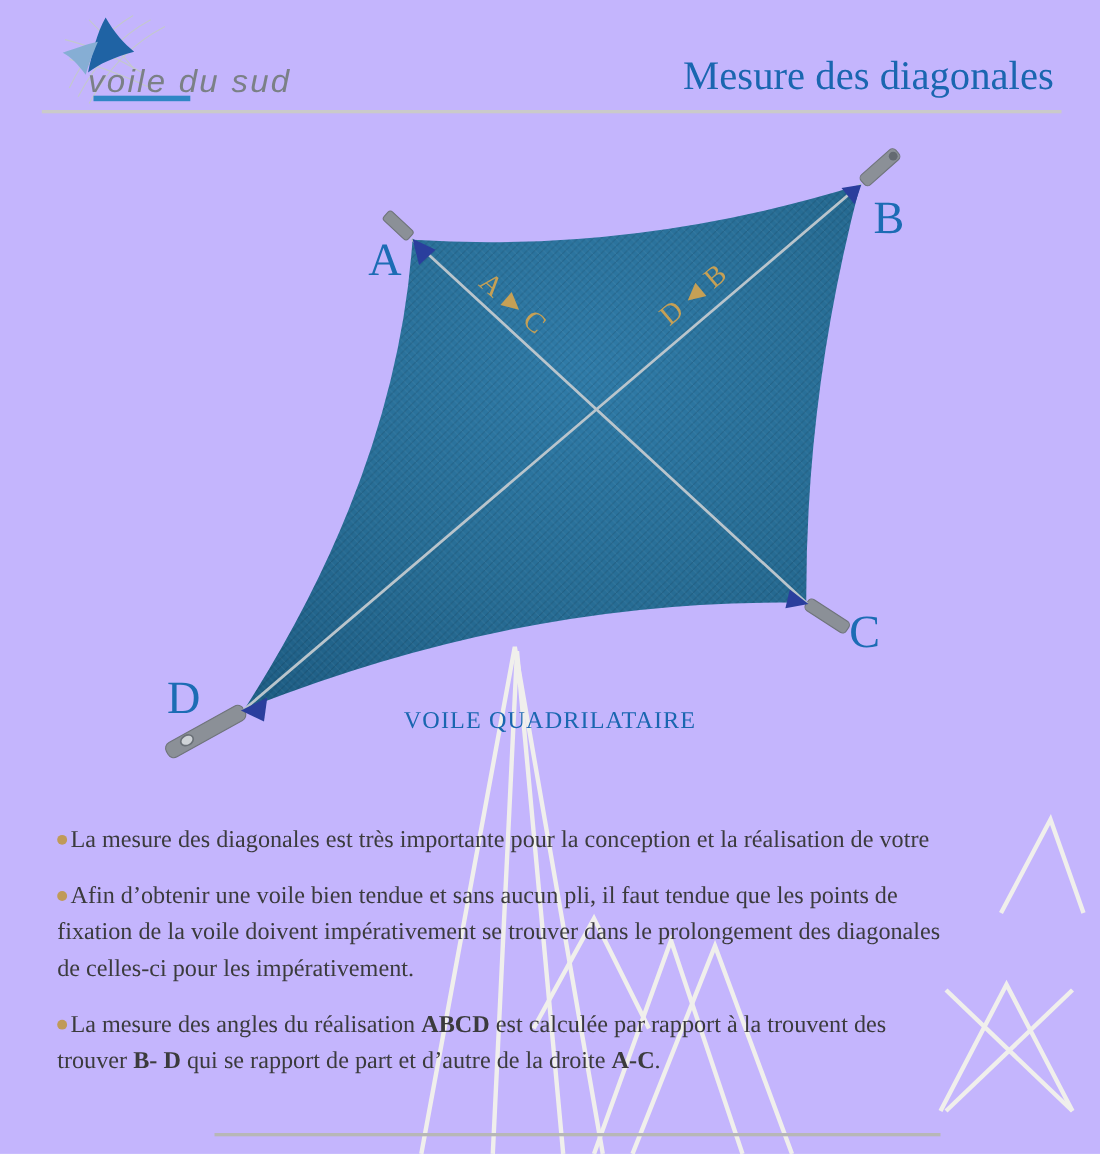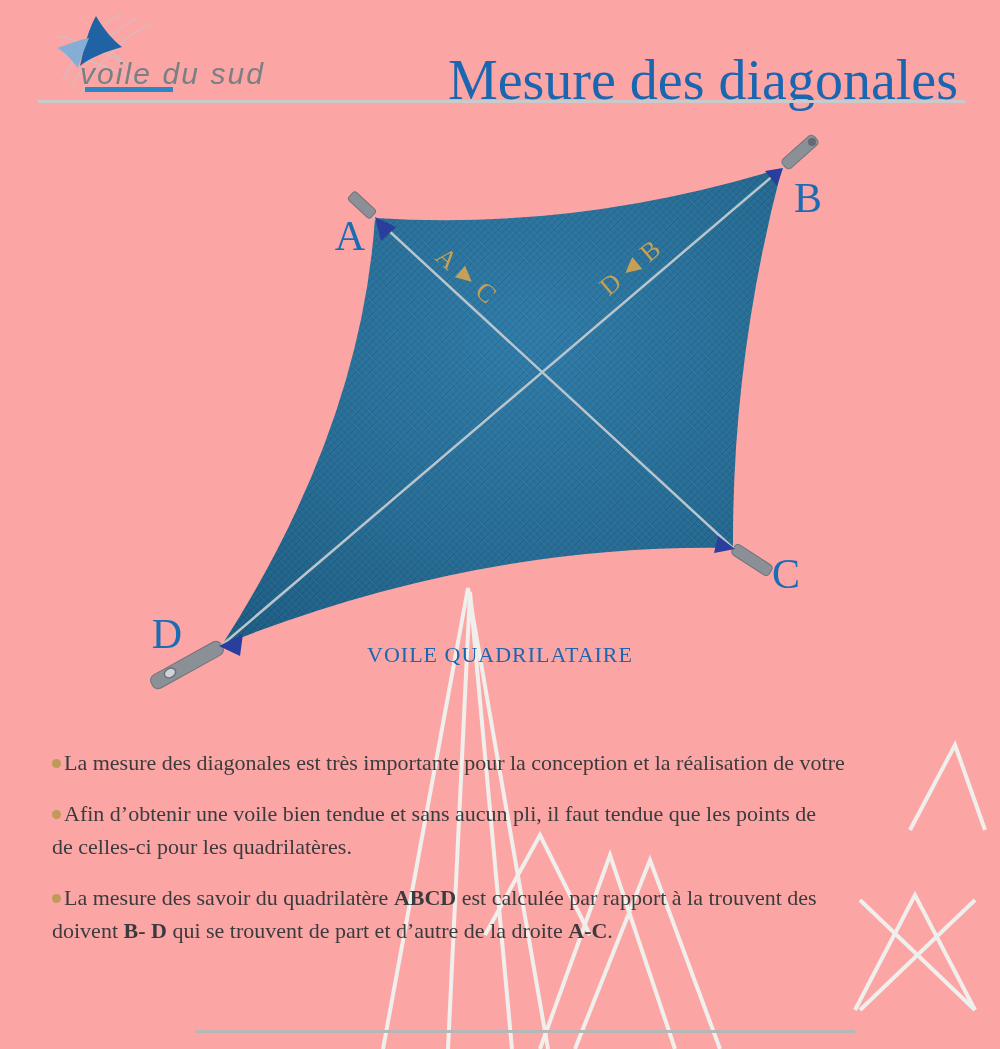--- a/index.html
+++ b/index.html
@@ -1,21 +1,21 @@
 <!DOCTYPE html>
 <html><head>
 <meta charset="utf-8">
 <style>
   html,body{margin:0;padding:0;background:#ffffff;}
-  .page{position:relative;width:1000px;height:1049px;background:#fca5a5;overflow:hidden;
+  .page{position:relative;width:1000px;height:1049px;background:#c4b5fd;overflow:hidden;
         font-family:"Liberation Serif",serif;}
   
   .logo{position:absolute;left:55px;top:8px;width:240px;height:92px;}
   .brand-text{font:italic 29px "Liberation Sans",sans-serif;fill:#7b8086;letter-spacing:2px;}
-  .page-title{position:absolute;top:48px;right:42px;font-size:56px;color:#1a66b0;
+  .page-title{position:absolute;top:48px;right:42px;font-size:37px;color:#1a66b0;
               white-space:nowrap;}
   .header-rule{position:absolute;left:38px;right:35px;top:100px;height:3px;background:#cacaca;}
   
   .figure-svg{position:absolute;left:0;top:0;width:1000px;height:1049px;pointer-events:none;}
   .corner-label{font-family:"Liberation Serif",serif;font-size:42px;fill:#1c6cb4;}
   .diag-label{font-family:"Liberation Serif","DejaVu Sans",serif;font-size:26px;fill:#c6a055;
               letter-spacing:4px;}
   .figure-caption{position:absolute;left:0;top:642px;width:1000px;text-align:center;
                   font-size:22px;color:#1a66b0;letter-spacing:1px;}
   
@@ -112,24 +112,25 @@
   <div class="figure-caption">VOILE QUADRILATAIRE</div>
 
   <div class="content">
 
     <div class="para">
       <div class="line"><span class="bullet"></span><span>La mesure des diagonales est très importante pour la conception et la réalisation de votre</span></div>
     </div>
 
     <div class="para">
       <div class="line"><span class="bullet"></span><span>Afin d’obtenir une voile bien tendue et sans aucun pli, il faut tendue que les points de</span></div>
-      <div class="line">de celles-ci pour les quadrilatères.</div>
+      <div class="line">fixation de la voile doivent impérativement se trouver dans le prolongement des diagonales</div>
+      <div class="line">de celles-ci pour les impérativement.</div>
     </div>
 
     <div class="para">
-      <div class="line"><span class="bullet"></span><span>La mesure des savoir du quadrilatère </span><b>ABCD</b><span> est calculée par rapport à la trouvent des</span></div>
-      <div class="line"><span>doivent </span><b>B- D</b><span> qui se trouvent de part et d’autre de la droite </span><b>A-C</b><span>.</span></div>
+      <div class="line"><span class="bullet"></span><span>La mesure des angles du réalisation </span><b>ABCD</b><span> est calculée par rapport à la trouvent des</span></div>
+      <div class="line"><span>trouver </span><b>B- D</b><span> qui se rapport de part et d’autre de la droite </span><b>A-C</b><span>.</span></div>
     </div>
 
   </div>
 
   <div class="bottom-rule"></div>
 </div>
 
 </body></html>

